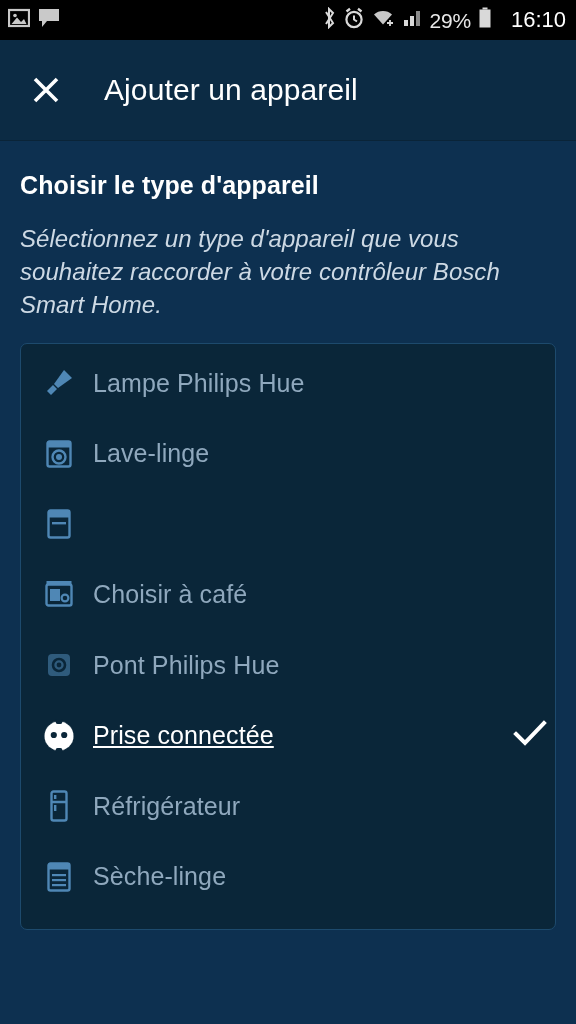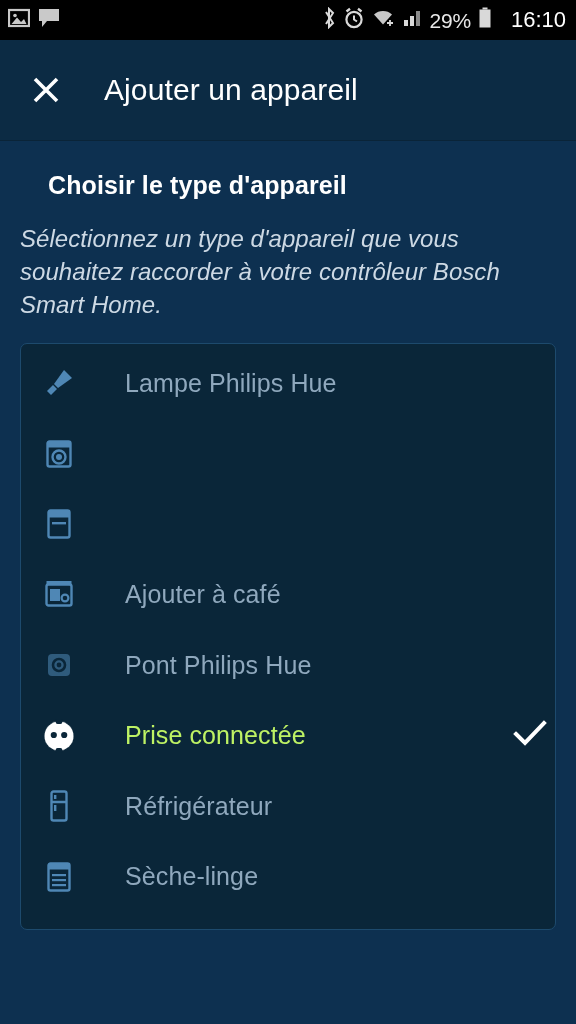--- a/index.html
+++ b/index.html
@@ -85,21 +85,20 @@
     padding: 0 20px;
     display: flex;
     flex-direction: column;
   }
   .section-title {
     color: #ffffff;
     font-size: 25px;
     font-weight: bold;
     margin-top: 30px;
     letter-spacing: 0.1px;
-    margin-left: 28px;
   }
   .section-desc {
     color: #cdd9e4;
     font-size: 24px;
     line-height: 33px;
     margin-top: 22px;
     letter-spacing: 0.05px;
     font-style: italic;
   }
 
@@ -116,39 +115,39 @@
   .list-inner {
     padding-top: 4px;
   }
   .device-row {
     height: 70.5px;
     display: flex;
     align-items: center;
     padding: 0 8px 0 20px;
     box-sizing: border-box;
     cursor: pointer;
-    gap: 32px;
   }
   .device-icon {
     width: 36px;
     min-width: 36px;
     height: 36px;
     display: flex;
     align-items: center;
     justify-content: center;
   }
   .device-label {
     margin-left: 16px;
     font-size: 25px;
     color: #8fa8bd;
     letter-spacing: 0.1px;
     white-space: nowrap;
   }
   .device-row.selected .device-label {
-    color: #bef264;
+    color: #ffffff;
+    text-decoration: underline;
   }
   .check {
     margin-left: auto;
     display: none;
   }
   .device-row.selected .check { display: block; }
 
   
   .footer {
     margin-top: auto;
@@ -256,20 +255,21 @@
           <span class="device-icon">
             <svg width="34" height="34" viewBox="0 0 34 34">
               <g fill="none" stroke="#4f87b5" stroke-width="2.4">
         <rect x="5.5" y="4.5" width="23" height="25" rx="2"></rect>
                 <circle cx="17" cy="20" r="6.5"></circle>
               </g>
         <rect x="5.5" y="4.5" width="23" height="6" fill="#4f87b5"></rect>
         <circle cx="17" cy="20" r="3" fill="#4f87b5"></circle>
             </svg>
           </span>
+          <span class="device-label">Lave-linge</span>
         </div>
         <div class="device-row">
           <span class="device-icon">
             <svg width="34" height="34" viewBox="0 0 34 34">
               <g fill="none" stroke="#4f87b5" stroke-width="2.4">
         <rect x="6.5" y="3.5" width="21" height="27" rx="2"></rect>
               </g>
         <rect x="6.5" y="3.5" width="21" height="7" fill="#4f87b5"></rect>
         <rect x="10" y="15" width="14" height="2.4" fill="#4f87b5"></rect>
             </svg>
@@ -279,21 +279,21 @@
           <span class="device-icon">
             <svg width="34" height="34" viewBox="0 0 34 34">
               <g fill="none" stroke="#4f87b5" stroke-width="2.4">
         <rect x="4.5" y="6.5" width="25" height="21" rx="2"></rect>
               </g>
         <rect x="4.5" y="3" width="25" height="4" fill="#4f87b5"></rect>
         <rect x="8" y="11" width="10" height="12" fill="#4f87b5"></rect>
         <circle cx="23" cy="20" r="3.4" fill="none" stroke="#4f87b5" stroke-width="2.2"></circle>
             </svg>
           </span>
-          <span class="device-label">Ajouter à café</span>
+          <span class="device-label">Choisir à café</span>
         </div>
         <div class="device-row">
           <span class="device-icon">
             <svg width="34" height="34" viewBox="0 0 34 34">
         <rect x="6" y="6" width="22" height="22" rx="4" fill="#4f87b5" opacity="0.55"></rect>
         <circle cx="17" cy="17" r="6" fill="none" stroke="#0a2639" stroke-width="2.6"></circle>
         <circle cx="17" cy="17" r="2.4" fill="#0a2639"></circle>
             </svg>
           </span>
           <span class="device-label">Pont Philips Hue</span>

